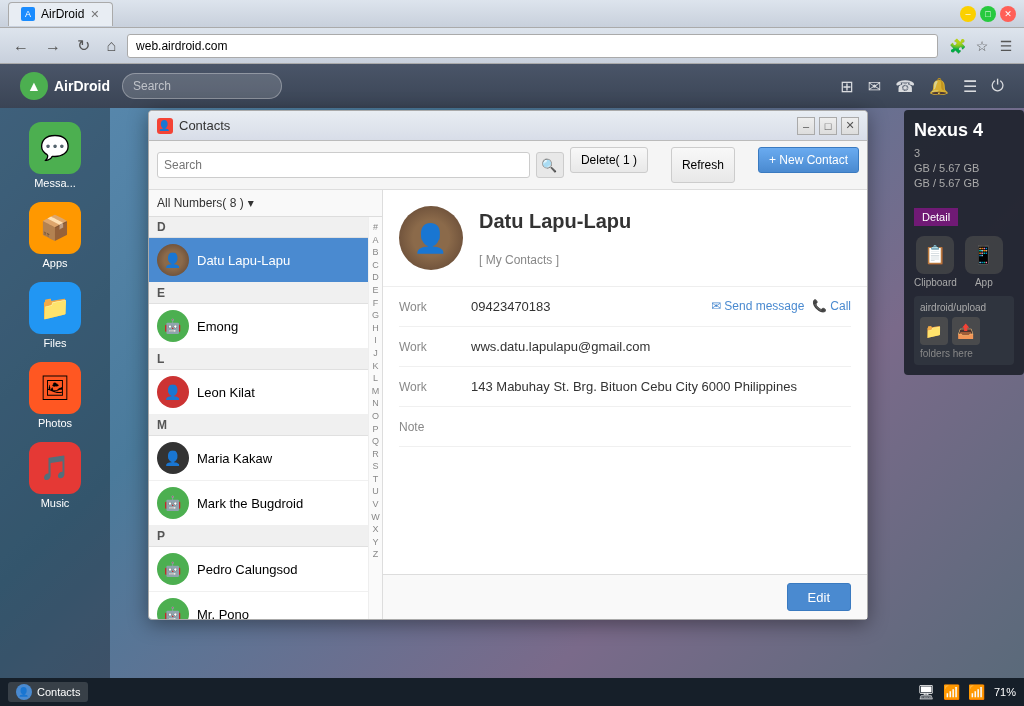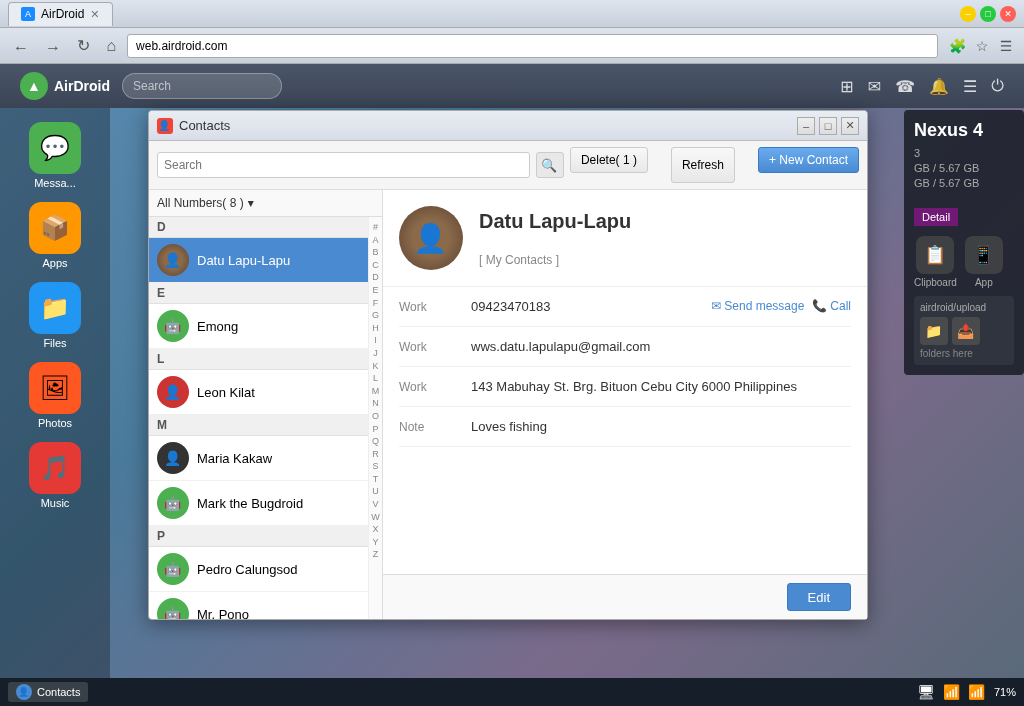--- a/index.html
+++ b/index.html
@@ -497,21 +497,20 @@
             <span class="field-value">wws.datu.lapulapu@gmail.com</span>
           </div>
 
           <div class="field-row">
             <span class="field-label">Work</span>
             <span class="field-value">143 Mabuhay St. Brg. Bituon Cebu City 6000 Philippines</span>
           </div>
 
           <div class="field-row">
             <span class="field-label">Note</span>
-            <span class="field-value">Loves fishing</span>
           </div>
 
         </div>
 
         <div class="edit-bar">
           <button class="edit-btn">Edit</button>
         </div>
       </div>
 
     </div>

